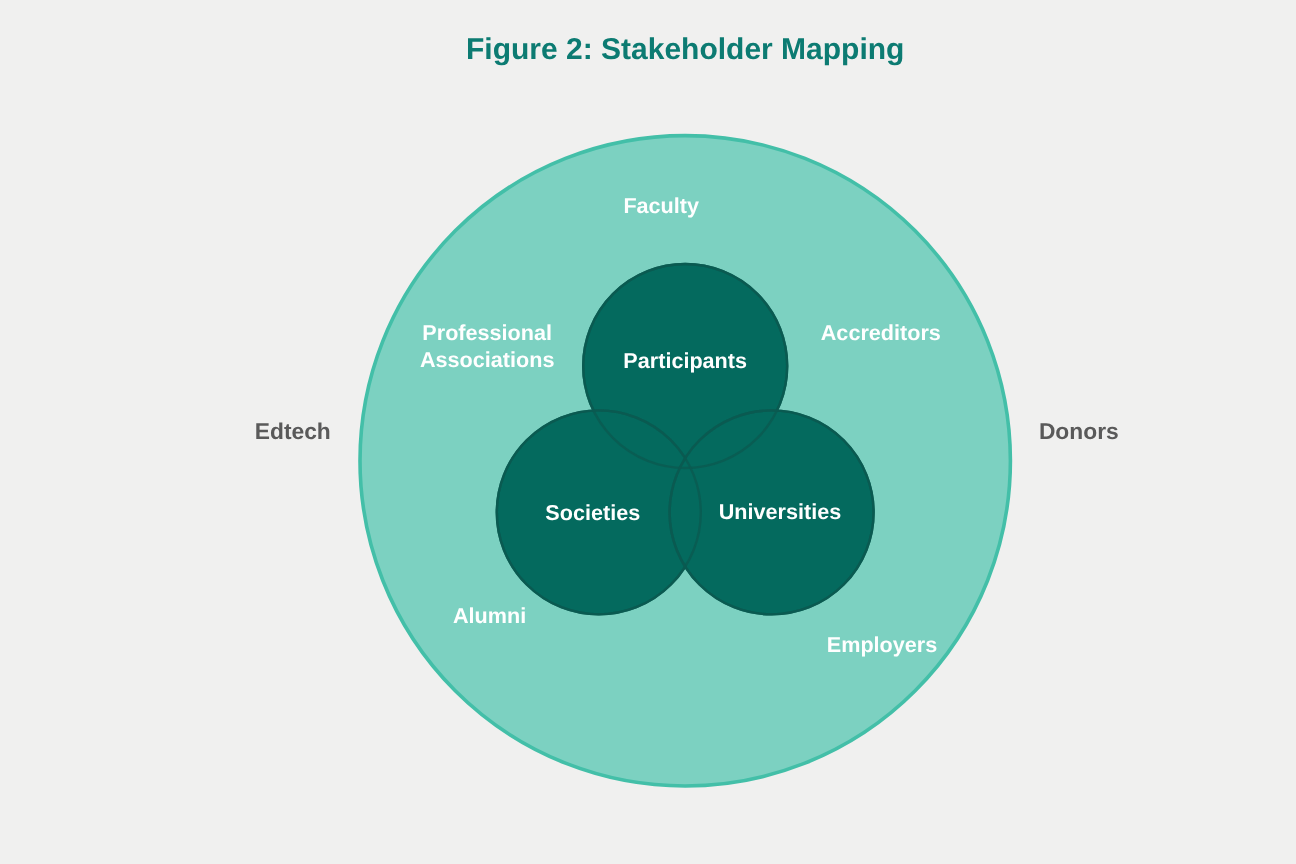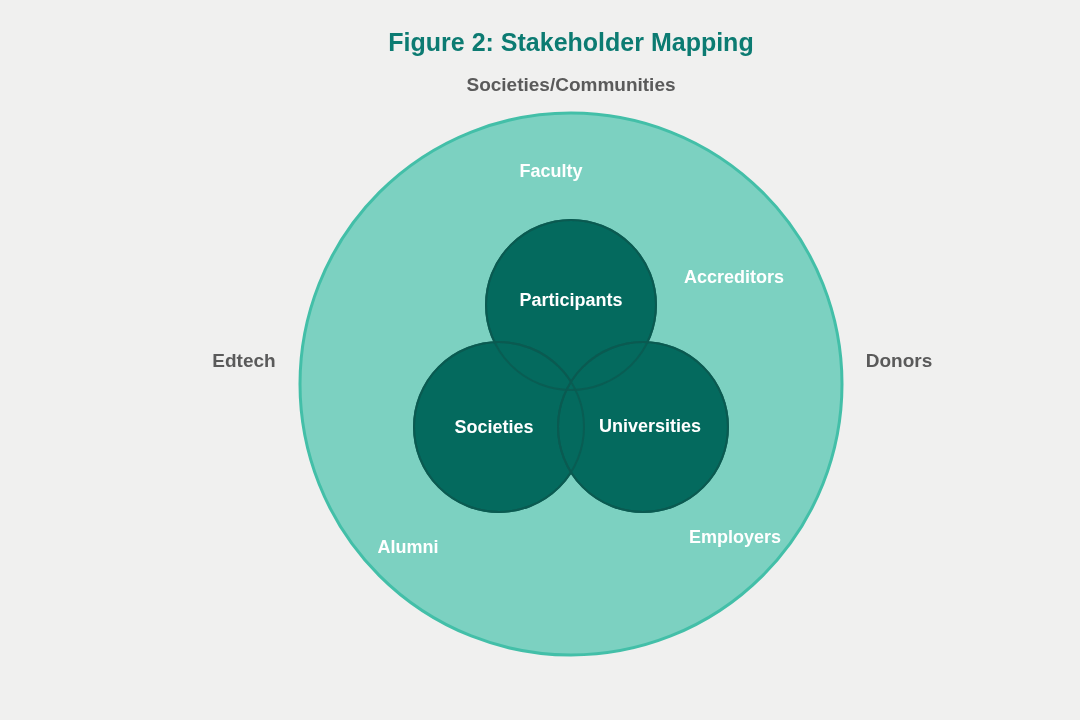--- a/index.html
+++ b/index.html
@@ -64,21 +64,21 @@
   
   .pos-societies{left:540px;top:85px;}
   .pos-edtech{left:213px;top:361px;}
   .pos-donors{left:868px;top:361px;}
   .pos-consulting{left:540px;top:689px;}
 
   
   .pos-faculty{left:520px;top:172px;}
   .pos-profassoc{left:375px;top:289px;}
   .pos-accreditors{left:703px;top:278px;}
-  .pos-alumni{left:377px;top:548px;}
+  .pos-alumni{left:377px;top:514px;}
   .pos-regulators{left:704px;top:538px;}
   .pos-rankings{left:540px;top:596px;}
 
   
   .pos-participants{left:540px;top:301px;}
   .pos-employers{left:463px;top:428px;}
   .pos-universities{left:619px;top:427px;}
 </style>
 </head>
 <body>
@@ -93,25 +93,25 @@
     <circle class="core" cx="468" cy="427" r="85"></circle>
     <circle class="core" cx="612" cy="427" r="85"></circle>
 
     <circle class="core-outline" cx="540" cy="305" r="85"></circle>
     <circle class="core-outline" cx="468" cy="427" r="85"></circle>
     <circle class="core-outline" cx="612" cy="427" r="85"></circle>
   </svg>
 
   <div class="title">Figure 2: Stakeholder Mapping</div>
 
-  <div class="lbl outer pos-societies">Societies/Communities</div>
   <div class="lbl outer pos-edtech">Edtech</div>
   <div class="lbl outer pos-donors">Donors</div>
 
   <div class="lbl inner pos-faculty">Faculty</div>
+  <div class="lbl inner wrap pos-profassoc">Professional Associations</div>
   <div class="lbl inner pos-accreditors">Accreditors</div>
   <div class="lbl inner pos-alumni">Alumni</div>
   <div class="lbl inner pos-regulators">Employers</div>
 
   <div class="lbl inner pos-participants">Participants</div>
   <div class="lbl inner pos-employers">Societies</div>
   <div class="lbl inner pos-universities">Universities</div>
 
 </div>
 

